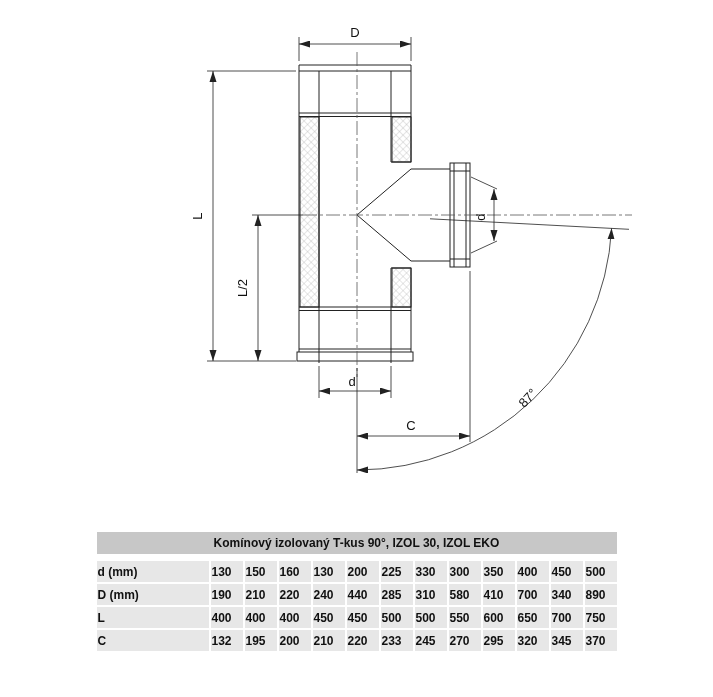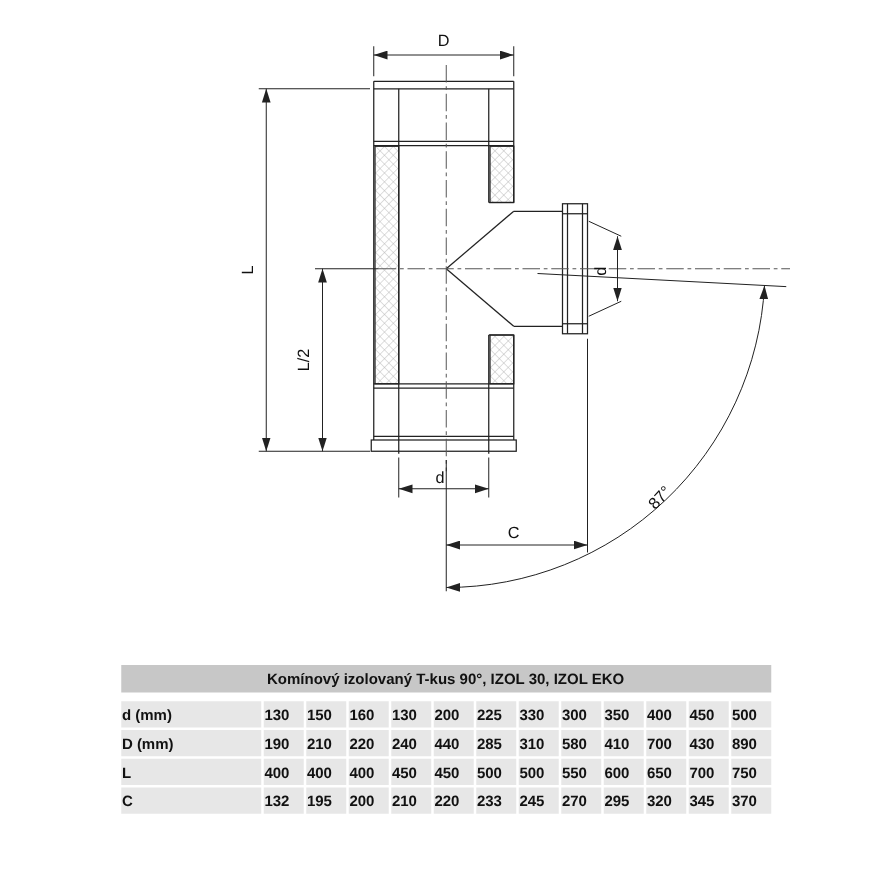--- a/index.html
+++ b/index.html
@@ -161,21 +161,21 @@
             <td>190</td>
             <td>210</td>
             <td>220</td>
             <td>240</td>
             <td>440</td>
             <td>285</td>
             <td>310</td>
             <td>580</td>
             <td>410</td>
             <td>700</td>
-            <td>430</td>
+            <td>340</td>
             <td>890</td>
           </tr>
           <tr>
             <th>L</th>
             <td>400</td>
             <td>400</td>
             <td>400</td>
             <td>450</td>
             <td>450</td>
             <td>500</td>

